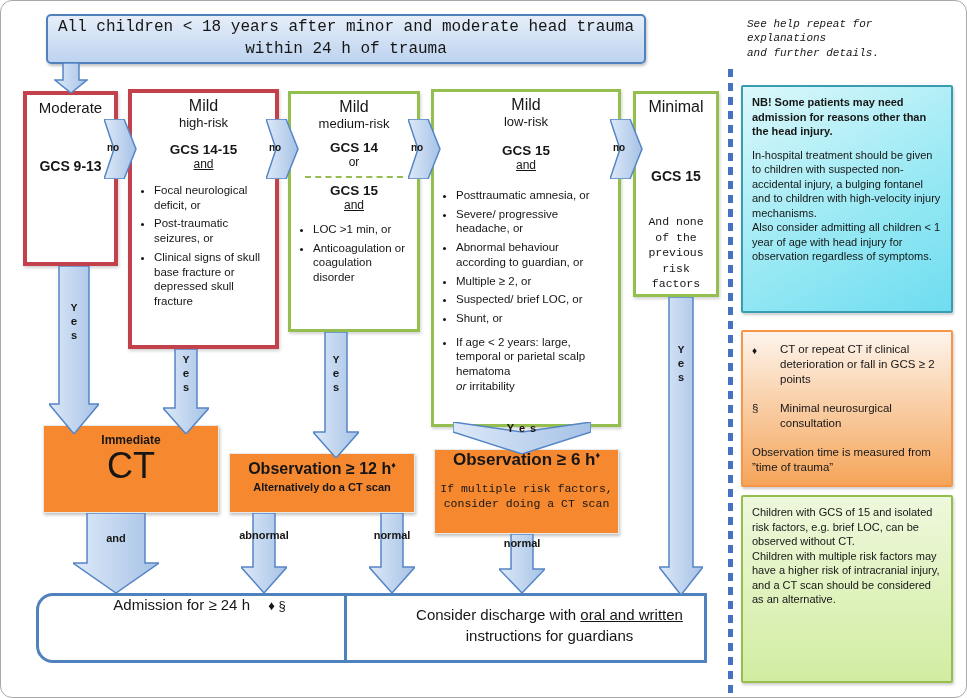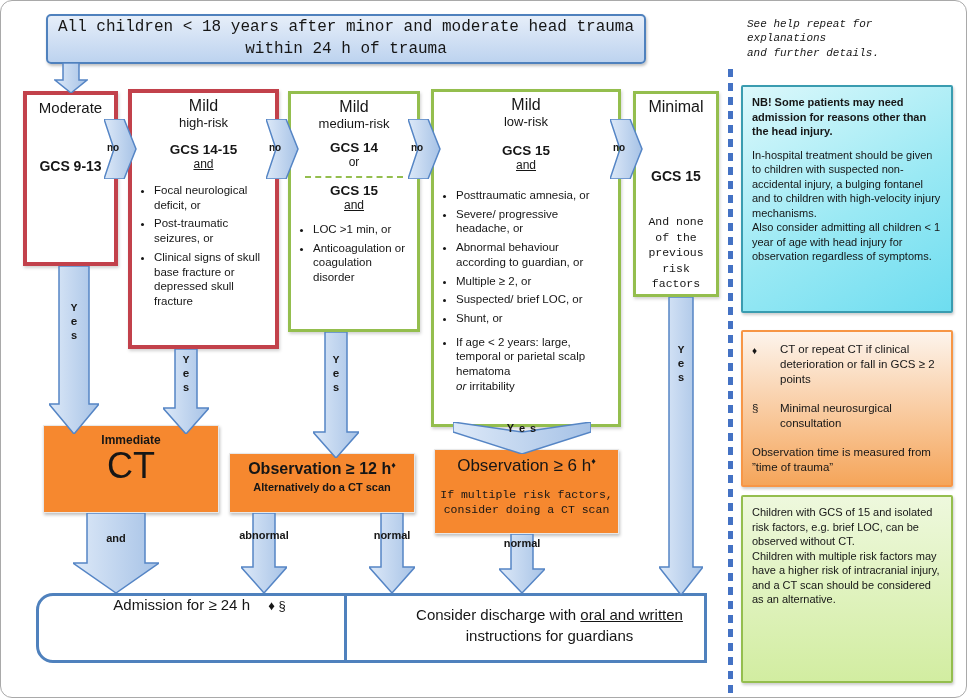--- a/index.html
+++ b/index.html
@@ -132,21 +132,21 @@
     <div style="font-weight:bold;font-size:12px;margin-top:7px;">Immediate</div>
     <div style="font-size:36px;line-height:1.05;">CT</div>
   </div>
 
   <div class="abs action" style="left:228px;top:452px;width:186px;height:60px;">
     <div style="font-weight:bold;font-size:16px;margin-top:6px;"><span>Observation ≥ 12 h</span><sup class="mark">♦</sup></div>
     <div style="font-weight:bold;font-size:11px;margin-top:3px;">Alternatively do a CT scan</div>
   </div>
 
   <div class="abs action" style="left:433px;top:448px;width:185px;height:85px;">
-    <div style="font-weight:normal;font-size:17px;margin-top:6px;"><span>Observation ≥ 6 h</span><sup class="mark">♦</sup></div>
+    <div style="font-weight:bold;font-size:17px;"><span>Observation ≥ 6 h</span><sup class="mark">♦</sup></div>
     <div class="prelines" style="font-size:11.5px;margin-top:12px;line-height:1.3;">If multiple risk factors,
 consider doing a CT scan</div>
   </div>
 
   <div class="abs outcome" style="left:35px;top:592px;width:327px;height:70px;padding-top:0;border-radius:17px;">
     <span>Admission for ≥ 24 h</span>
     <span style="margin-left:14px;font-size:13px;">♦ §</span>
   </div>
 
   <div class="abs outcome" style="left:343px;top:592px;width:363px;height:70px;padding-top:8px;line-height:1.4;padding-left:48px;">

